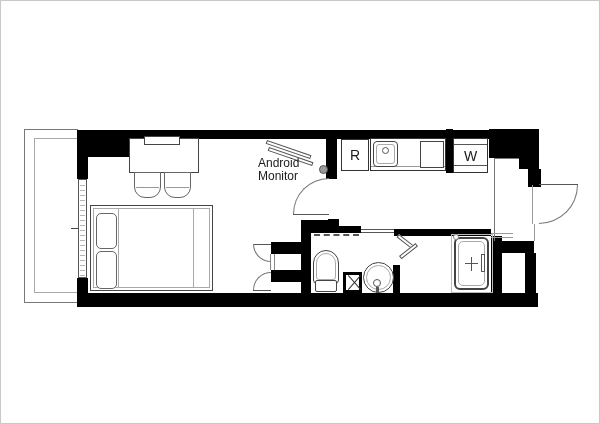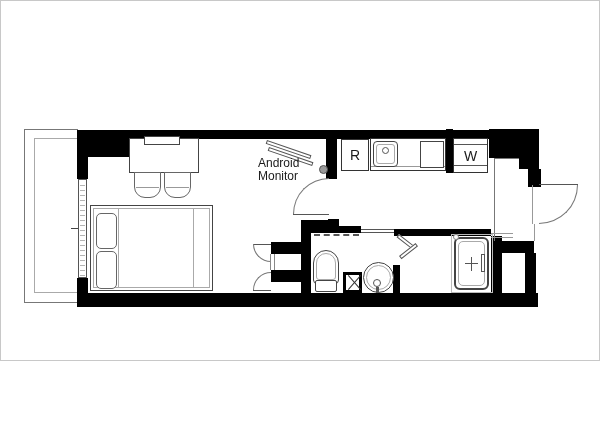--- a/index.html
+++ b/index.html
@@ -1,17 +1,17 @@
 <!DOCTYPE html>
 <html style="--wall: #000000; --line: #444444; --text: #1a1a1a; --bg: #ffffff; --frame: #c8c8c8;"><head>
 <meta charset="utf-8">
 <style>
   html,body{margin:0;padding:0;background:#fff;}
   #canvas{
-    position:relative;width:600px;height:361px;
+    position:relative;width:600px;height:424px;
     background:var(--bg,#fff);
     border:1px solid var(--frame,#c8c8c8);
     box-sizing:border-box;
     font-family:"Liberation Sans", sans-serif;
     overflow:hidden;
   }
   .abs{position:absolute;box-sizing:border-box;}
   .w{background:var(--wall,#000);}
   .ln{background:var(--line,#444);}
   .b{border:1px solid var(--line,#444);background:#fff;}

